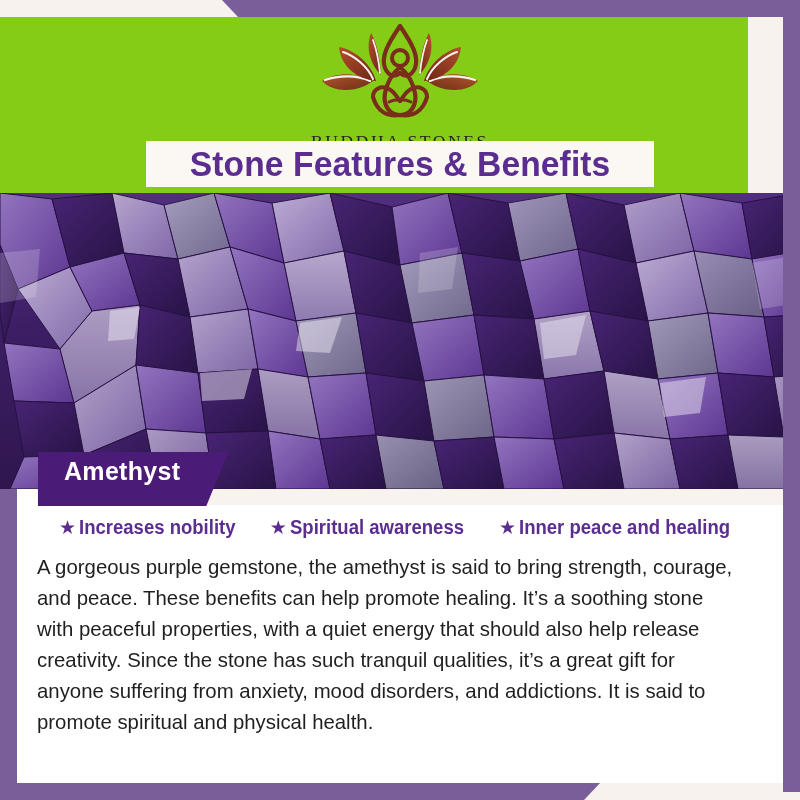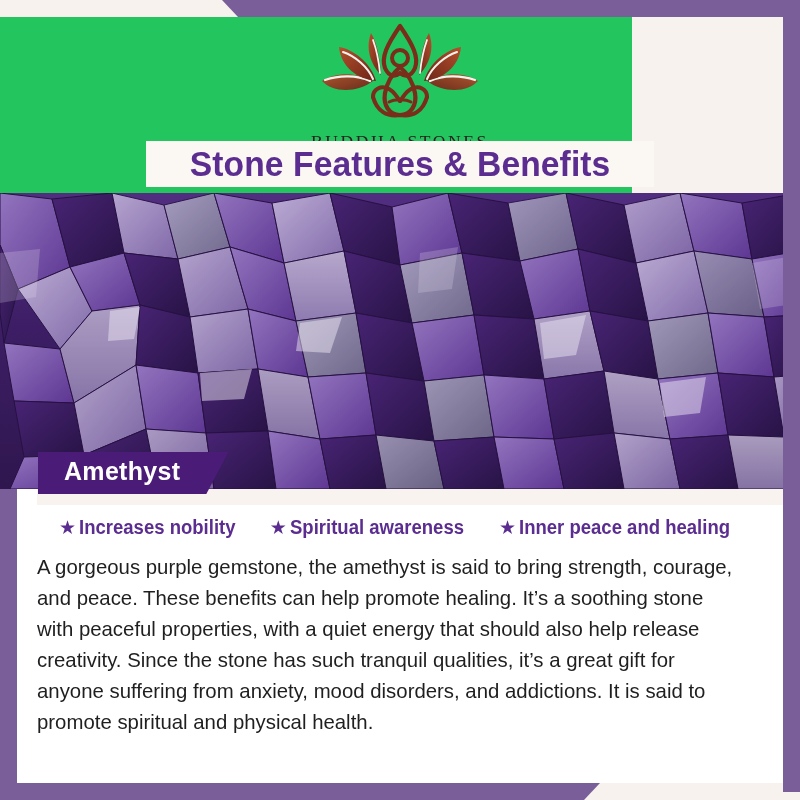--- a/index.html
+++ b/index.html
@@ -58,23 +58,23 @@
     height: 311px;
     background: #7a5e99;
     z-index: 6;
   }
 
   
   .header {
     position: absolute;
     top: 17px;
     left: 0;
-    width: 632px;
+    width: 748px;
     height: 176px;
-    background: #22c55e;
+    background: #84cc16;
     z-index: 2;
   }
 
   .logo-wrap {
     position: absolute;
     top: 6px;
     left: 0;
     width: 800px;
     display: flex;
     flex-direction: column;
@@ -122,21 +122,21 @@
     background: #3a1d63;
     z-index: 1;
   }
   .hero svg { display: block; width: 800px; height: 296px; }
 
   .stone-banner {
     position: absolute;
     left: 38px;
     top: 452px;
     height: 38px;
-    padding: 0 48px 4px 26px;
+    padding: 0 48px 16px 26px;
     background: #4b1b78;
     display: flex;
     align-items: center;
     clip-path: polygon(0 0, 100% 0, calc(100% - 22px) 100%, 0 100%);
     z-index: 5;
   }
   .stone-banner-label {
     font-family: "Liberation Sans Narrow", "Liberation Sans", sans-serif;
     font-weight: 700;
     font-size: 25px;

